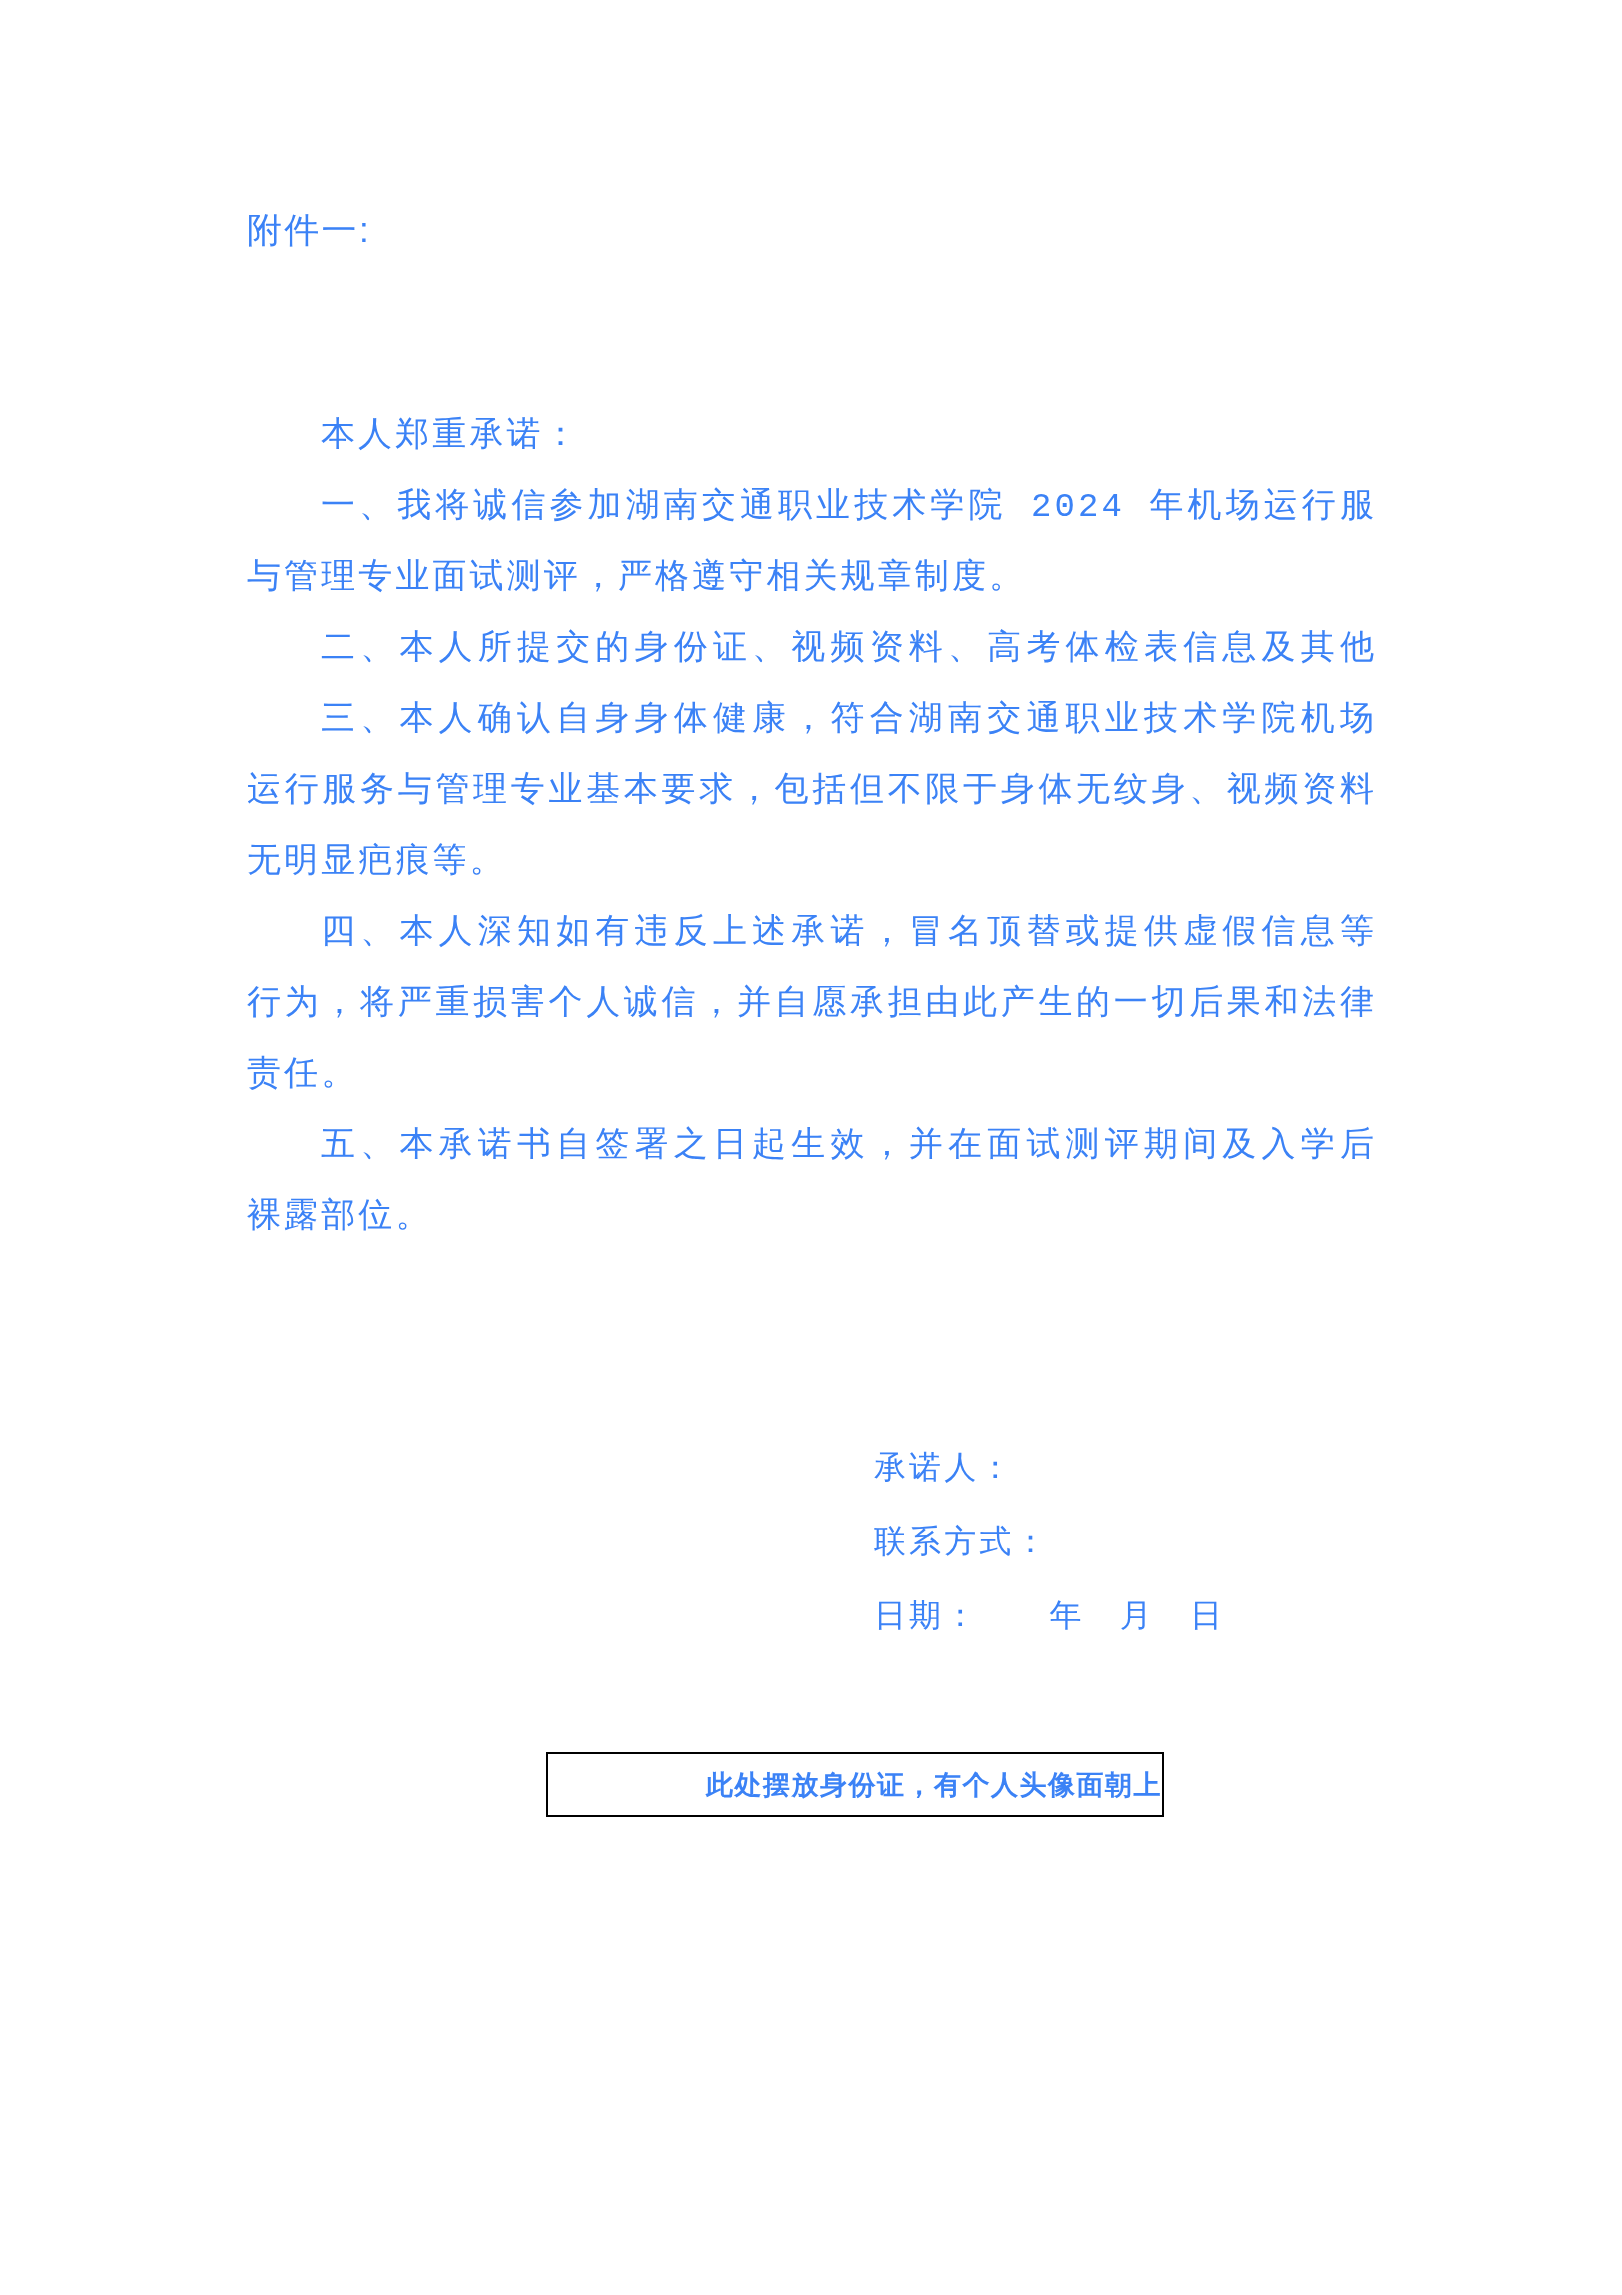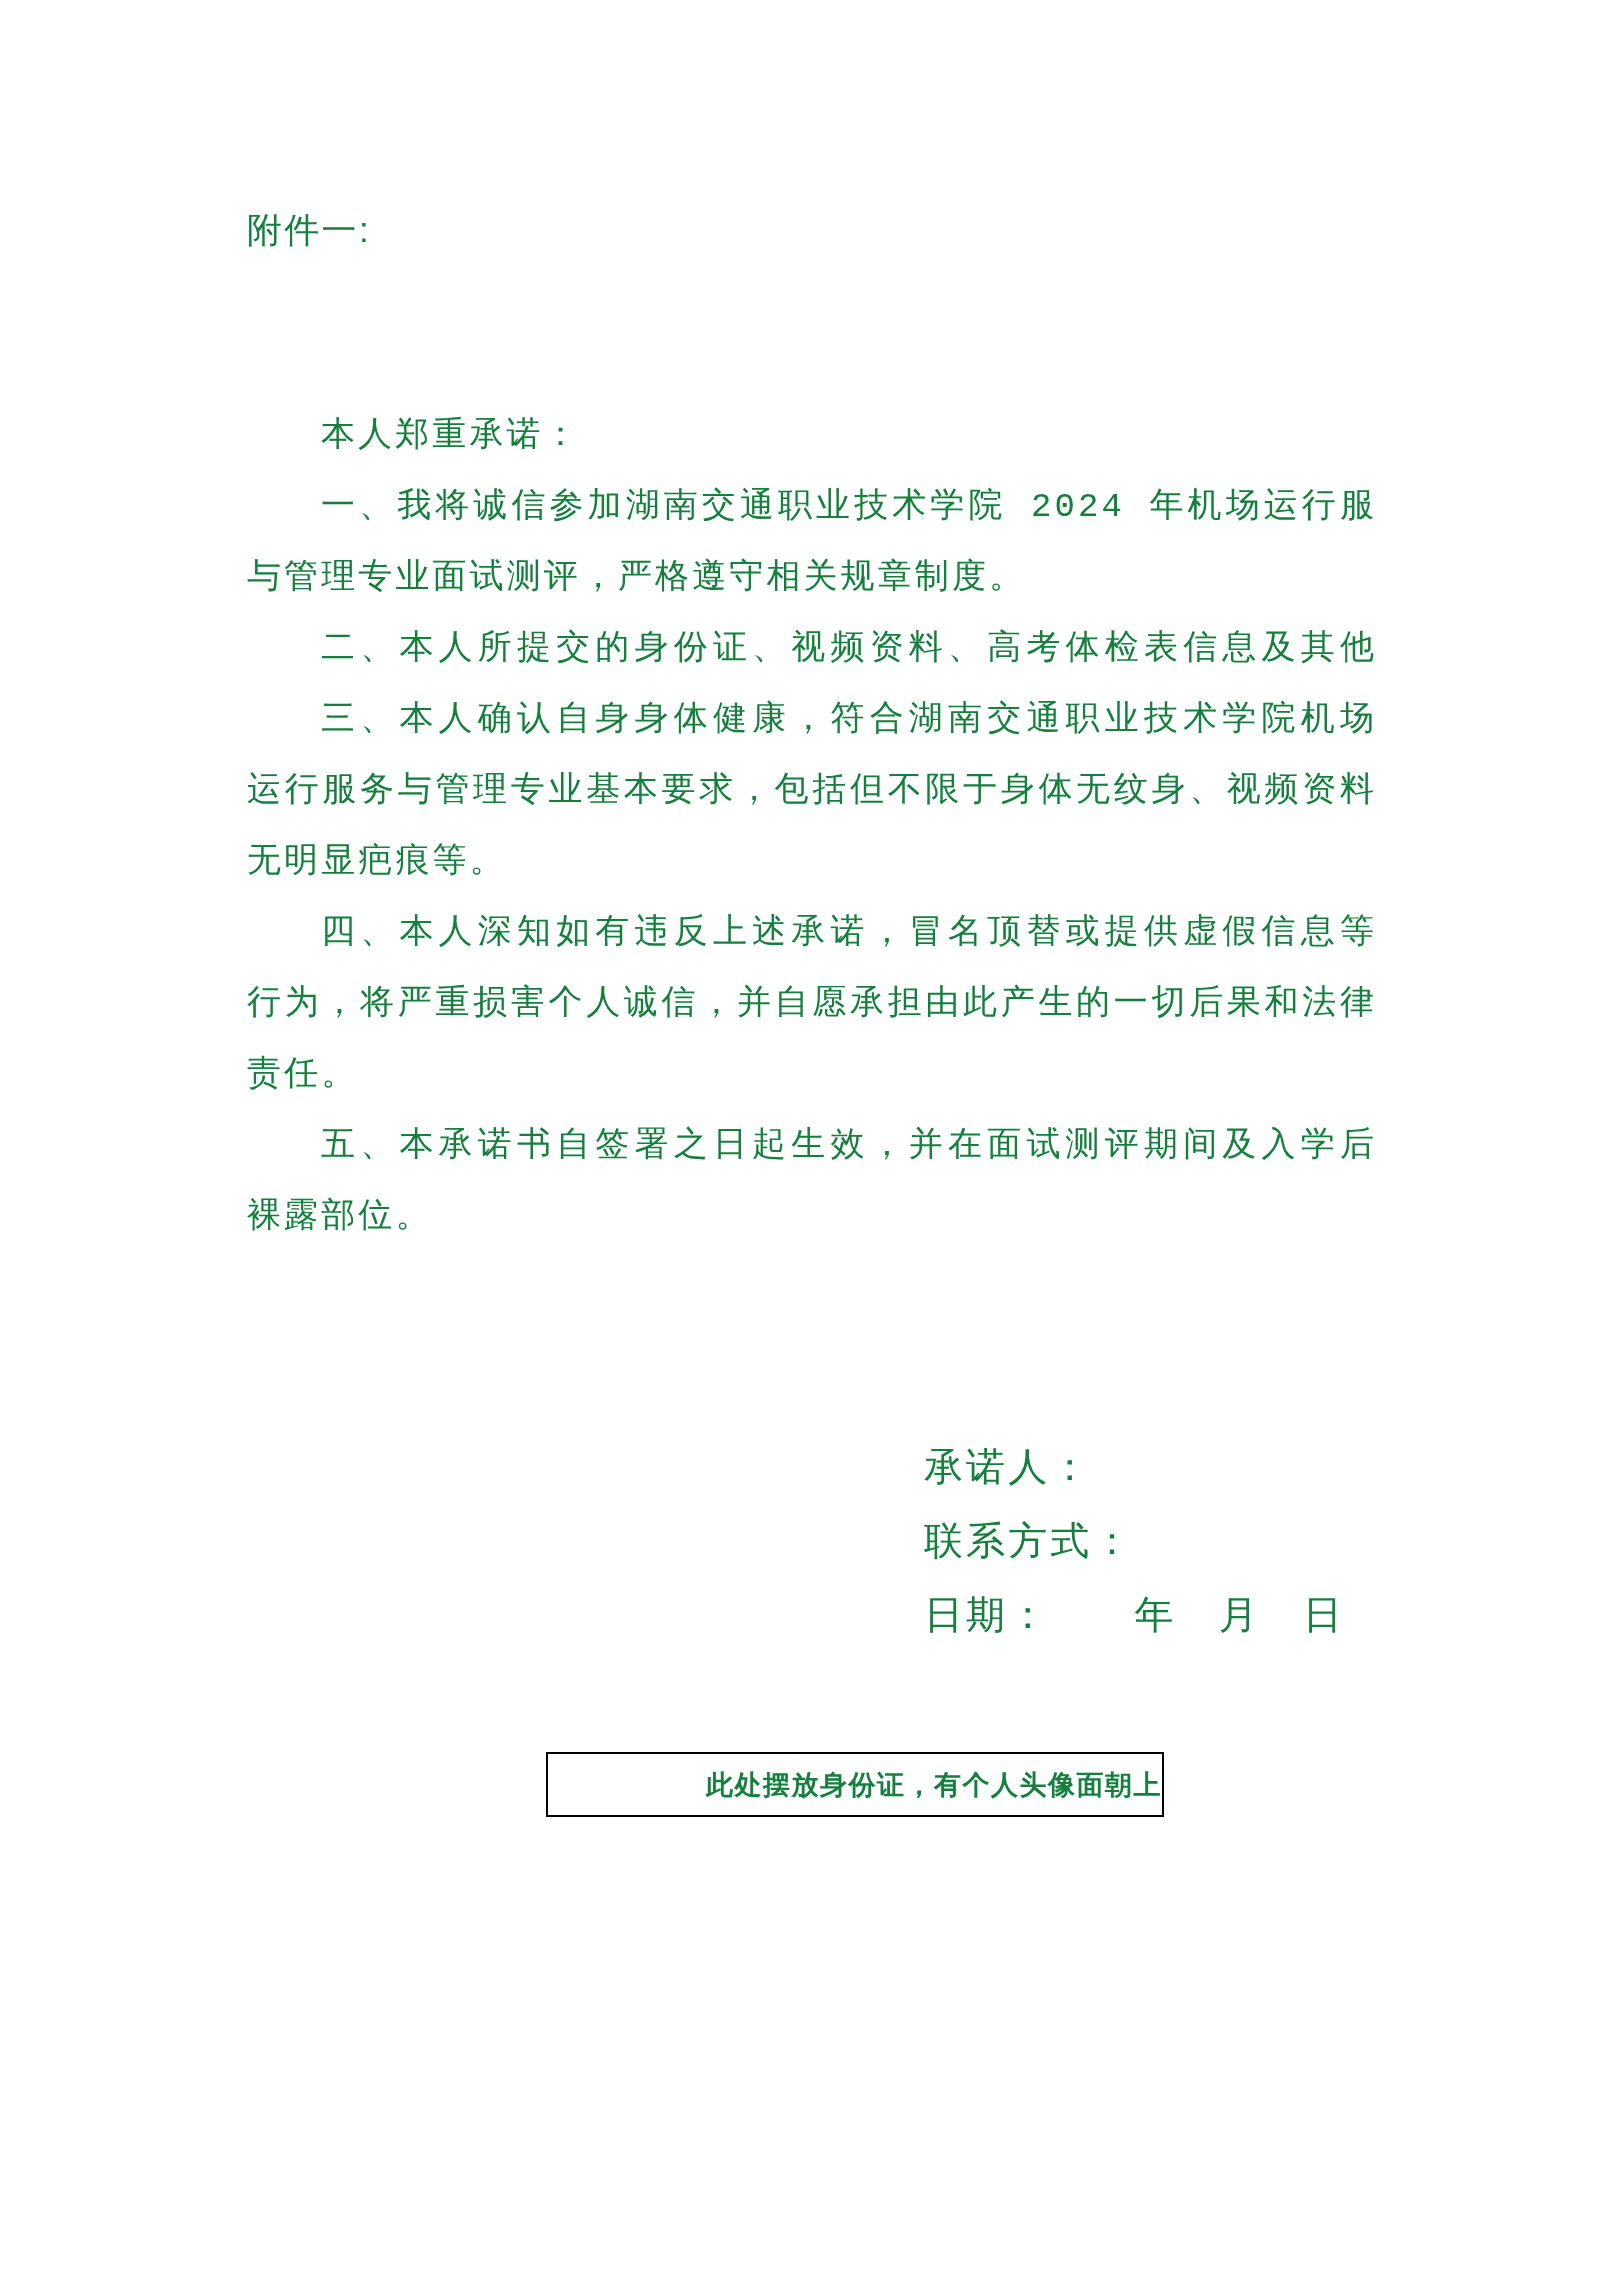--- a/index.html
+++ b/index.html
@@ -5,21 +5,21 @@
   html, body {
     margin: 0;
     padding: 0;
     background: #e8e8e8;
   }
   .page {
     position: relative;
     width: 1623px;
     height: 2295px;
     background: #ffffff;
-    color: #15803d;
+    color: #3b82f6;
     font-family: "Liberation Serif", "DejaVu Serif", serif;
     overflow: hidden;
   }
   .attachment-label {
     position: absolute;
     left: 247px;
     top: 207px;
     font-size: 35px;
     letter-spacing: 2.3px;
     font-family: "Liberation Sans", "DejaVu Sans", sans-serif;
@@ -53,23 +53,23 @@
   }
   .body-line.indent {
     text-indent: 74px;
   }
   .body-line.fill {
     text-align: justify;
     text-align-last: justify;
   }
   .signature-block {
     position: absolute;
-    left: 924px;
+    left: 874px;
     top: 1430px;
-    font-size: 39px;
+    font-size: 32px;
     letter-spacing: 3.1px;
   }
   .signature-block .sig-line {
     height: 74px;
     line-height: 74px;
     white-space: pre;
   }
   .id-box {
     position: absolute;
     left: 546px;

